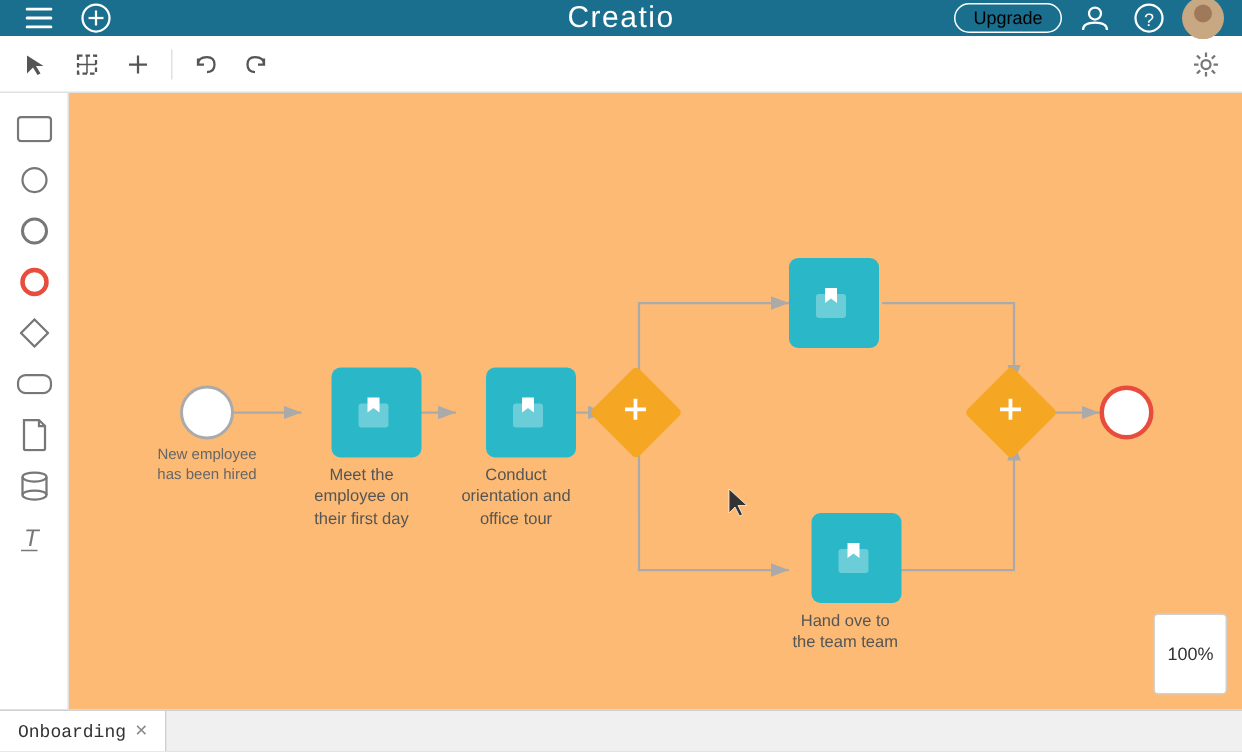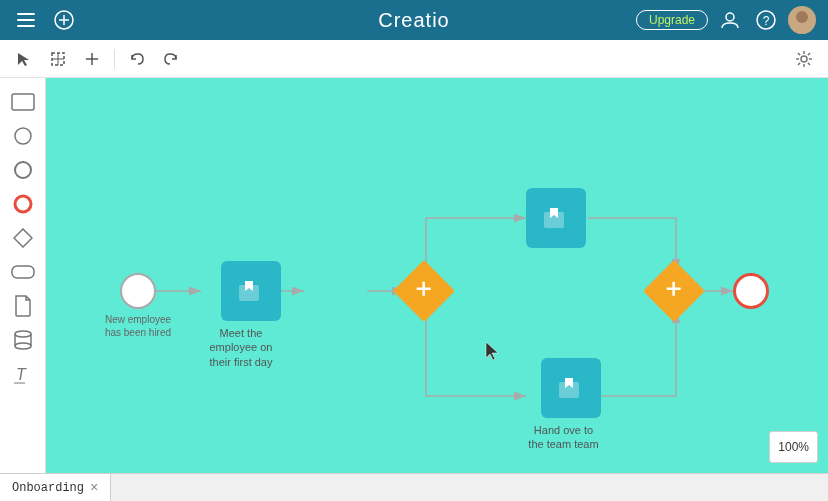--- a/index.html
+++ b/index.html
@@ -1,35 +1,35 @@
 <!DOCTYPE html>
 <html><head>
   <meta charset="utf-8">
   <style>
     * { box-sizing: border-box; margin: 0; padding: 0; }
     body { font-family: 'Segoe UI', Arial, sans-serif; background: #f5f5f5; width: 828px; height: 501px; overflow: hidden; display: flex; flex-direction: column; }
 
     
     .topbar {
       background: #1a6e8e;
-      height: 40px;
+      height: 24px;
       display: flex;
       align-items: center;
       padding: 12px 12px;
       flex-shrink: 0;
       position: relative;
     }
     .topbar-left { display: flex; align-items: center; gap: 10px; }
     .topbar-center { position: absolute; left: 50%; transform: translateX(-50%); }
     .topbar-right { margin-left: auto; display: flex; align-items: center; gap: 8px; }
     .topbar-title { color: white; font-size: 20px; font-weight: 300; letter-spacing: 1px; }
     .topbar-icon { color: white; font-size: 18px; cursor: pointer; width: 28px; height: 28px; display: flex; align-items: center; justify-content: center; }
     .upgrade-btn {
       border: 1.5px solid white;
-      color: #bef264;
+      color: #000000;
       background: transparent;
       border-radius: 12px;
       padding: 2px 12px;
       font-size: 12px;
       cursor: pointer;
     }
     .avatar { width: 28px; height: 28px; border-radius: 50%; background: #c8a882; overflow: hidden; display: flex; align-items: center; justify-content: center; }
 
     
     .toolbar {
@@ -82,34 +82,34 @@
       width: 28px; height: 28px;
       display: flex; align-items: center; justify-content: center;
       cursor: pointer;
       color: #555;
       font-size: 14px;
     }
 
     
     .canvas {
       flex: 1;
-      background: #5eead4;
+      background: #fdba74;
       position: relative;
       overflow: hidden;
     }
 
     
     .zoom-indicator {
       position: absolute;
       bottom: 10px;
       right: 10px;
       background: white;
       border: 1px solid #d0d0d0;
       border-radius: 3px;
-      padding: 8px 8px;
+      padding: 19px 8px;
       font-size: 12px;
       color: #333;
     }
 
     
     .bottom-tabs {
       background: #f0f0f0;
       height: 28px;
       display: flex;
       align-items: center;
@@ -392,20 +392,29 @@
     <div class="diagram-node" style="left:155px; top:183px;">
       <div class="node-box">
         <svg width="28" height="28" viewBox="0 0 28 28">
             <rect x="2" y="8" width="20" height="16" rx="2" fill="white" opacity="0.3"></rect>
             <path d="M8 4 L8 14 L12 11 L16 14 L16 4 Z" fill="white"></path>
           </svg>
       </div>
       <div class="node-label">Meet the employee on their first day</div>
     </div>
 
+    <div class="diagram-node" style="left:258px; top:183px;">
+      <div class="node-box">
+        <svg width="28" height="28" viewBox="0 0 28 28">
+            <rect x="2" y="8" width="20" height="16" rx="2" fill="white" opacity="0.3"></rect>
+            <path d="M8 4 L8 14 L12 11 L16 14 L16 4 Z" fill="white"></path>
+          </svg>
+      </div>
+      <div class="node-label">Conduct orientation and office tour</div>
+    </div>
 
     <div class="diamond-node" style="left:356px; top:191px;">
       <div class="diamond-shape">
         <div class="diamond-inner">
           <svg width="18" height="18" viewBox="0 0 18 18">
               <line x1="9" y1="2" x2="9" y2="16" stroke="white" stroke-width="2.5"></line>
               <line x1="2" y1="9" x2="16" y2="9" stroke="white" stroke-width="2.5"></line>
             </svg>
         </div>
       </div>

